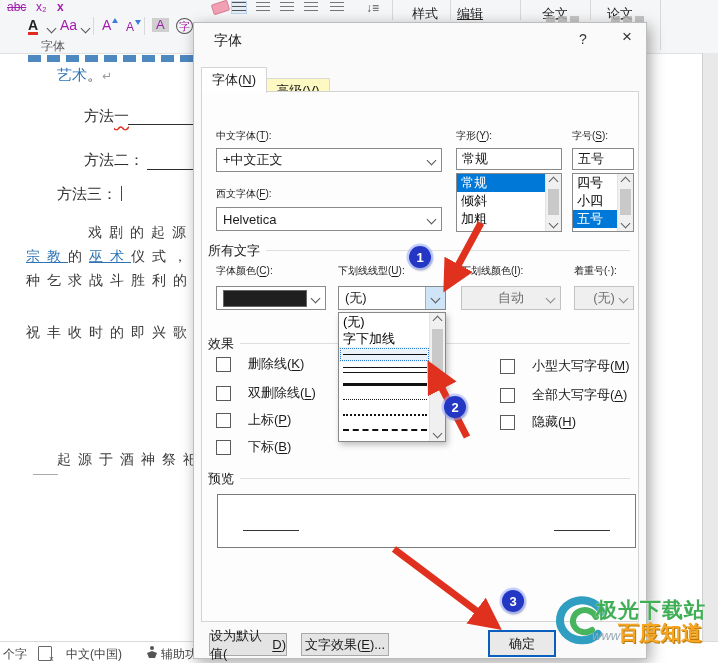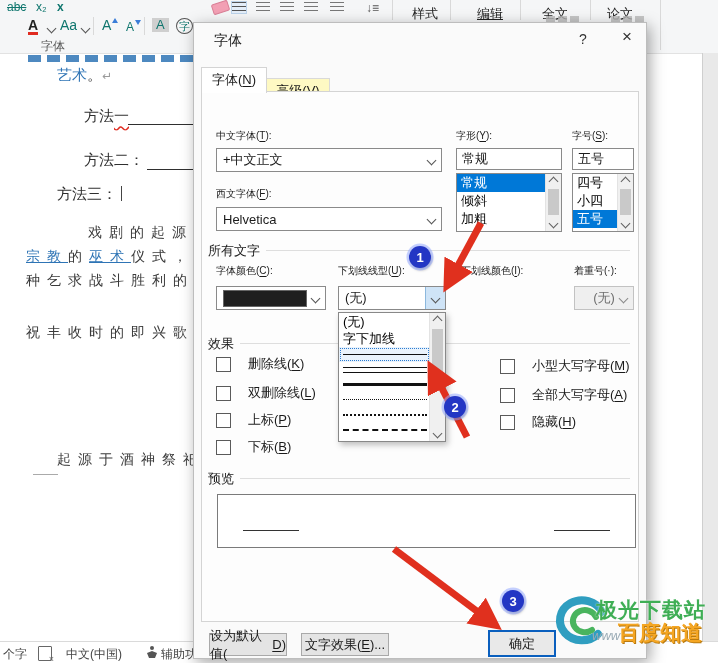--- a/index.html
+++ b/index.html
@@ -1,20 +1,20 @@
 <!DOCTYPE html>
 <html><head>
 <meta charset="utf-8">
 <style>
   html,body{margin:0;padding:0;width:718px;height:663px;overflow:hidden;
     font-family:"Liberation Sans","DejaVu Sans",sans-serif;background:#fff;position:relative;}
   
   #ribbon{position:absolute;left:0;top:0;width:718px;height:53px;background:#f5f6f7;border-bottom:1px solid #e2e2e2;}
   .rsep{position:absolute;width:1px;background:#d9d9d9;top:0;}
-  .ric{position:absolute;font-size:12px;color:#0f766e;line-height:12px;white-space:nowrap;}
+  .ric{position:absolute;font-size:12px;color:#a21caf;line-height:12px;white-space:nowrap;}
   .strike{text-decoration:line-through;}
   .alni{position:absolute;top:2px;width:14px;height:11px;background:repeating-linear-gradient(#777 0 1.5px,transparent 1.5px 4px);}
   .alni.boxed{outline:1px solid #bcd3ea;background-color:#e4eef9;background-image:repeating-linear-gradient(#555 0 1.5px,transparent 1.5px 4px);}
   .eraser{position:absolute;width:15px;height:9px;background:#f2a0b4;border:1px solid #d97f96;border-radius:2px;transform:rotate(-18deg);}
   .fontcolorA{font-weight:bold;font-size:14px;color:#222;border-bottom:3px solid #e02b20;line-height:13px;}
   .chev{display:inline-block;width:6px;height:6px;border-right:1.3px solid #555;border-bottom:1.3px solid #555;transform:rotate(45deg);vertical-align:middle;}
   .chev.up{transform:rotate(-135deg);}
   .growA::after,.shrinkA::after{content:"";position:absolute;right:-7px;top:-1px;border:3.5px solid transparent;}
   .growA::after{border-bottom:5px solid #3b7dd8;border-top:none;}
   .shrinkA::after{border-top:5px solid #3b7dd8;border-bottom:none;}
@@ -110,21 +110,21 @@
   <span class="alni" style="left:304px;"></span>
   <span class="alni" style="left:330px;"></span>
   <span class="ric" style="left:366px;top:2px;color:#555;">↓≡</span>
 
   <span class="rsep" style="left:392px;height:20px;"></span>
   <span class="rsep" style="left:450px;height:20px;"></span>
   <span class="rsep" style="left:520px;height:20px;"></span>
   <span class="rsep" style="left:590px;height:20px;"></span>
   <span class="rsep" style="left:660px;height:50px;"></span>
   <span class="rlabel" style="left:412px;">样式</span>
-  <span class="rlabel" style="left:477px;text-decoration:underline;">编辑</span>
+  <span class="rlabel" style="left:457px;text-decoration:underline;">编辑</span>
   <span class="rlabel" style="left:542px;">全文</span>
   <span class="rlabel" style="left:607px;">论文</span>
   <span class="stub" style="left:546px;top:16px;width:34px;"></span>
   <span class="stub" style="left:611px;top:16px;width:34px;"></span>
 
   <span class="ric fontcolorA" style="left:28px;top:19px;">A</span>
   <span class="chev" style="position:absolute;left:48px;top:25px;"></span>
   <span class="ric" style="left:60px;top:19px;font-size:14px;">Aa</span>
   <span class="chev" style="position:absolute;left:82px;top:25px;"></span>
   <span class="rsep" style="left:93px;top:17px;height:18px;"></span>
@@ -237,20 +237,26 @@
 
   <div class="lbl mn" style="left:144px;top:241px;">下划线线型(<u>U</u>):</div>
   <div class="combo openarrow" style="left:144px;top:263px;width:108px;height:24px;">
     <span>(无)</span>
     <span class="arrowbox">
         <span class="chev"></span>
       </span>
   </div>
 
   <div class="lbl mn" style="left:267px;top:241px;">下划线颜色(<u>I</u>):</div>
+  <div class="combo disabled" style="left:267px;top:263px;width:100px;height:24px;">
+    <span>自动</span>
+    <span class="arrowbox">
+        <span class="chev" style="border-color:#8a8a8a;"></span>
+      </span>
+  </div>
 
   <div class="lbl" style="left:380px;top:241px;">着重号(·):</div>
   <div class="combo disabled" style="left:380px;top:263px;width:60px;height:24px;">
     <span>(无)</span>
     <span class="arrowbox">
         <span class="chev" style="border-color:#8a8a8a;"></span>
       </span>
   </div>
 
   <div class="grp" style="left:14px;top:312px;">效果</div>

